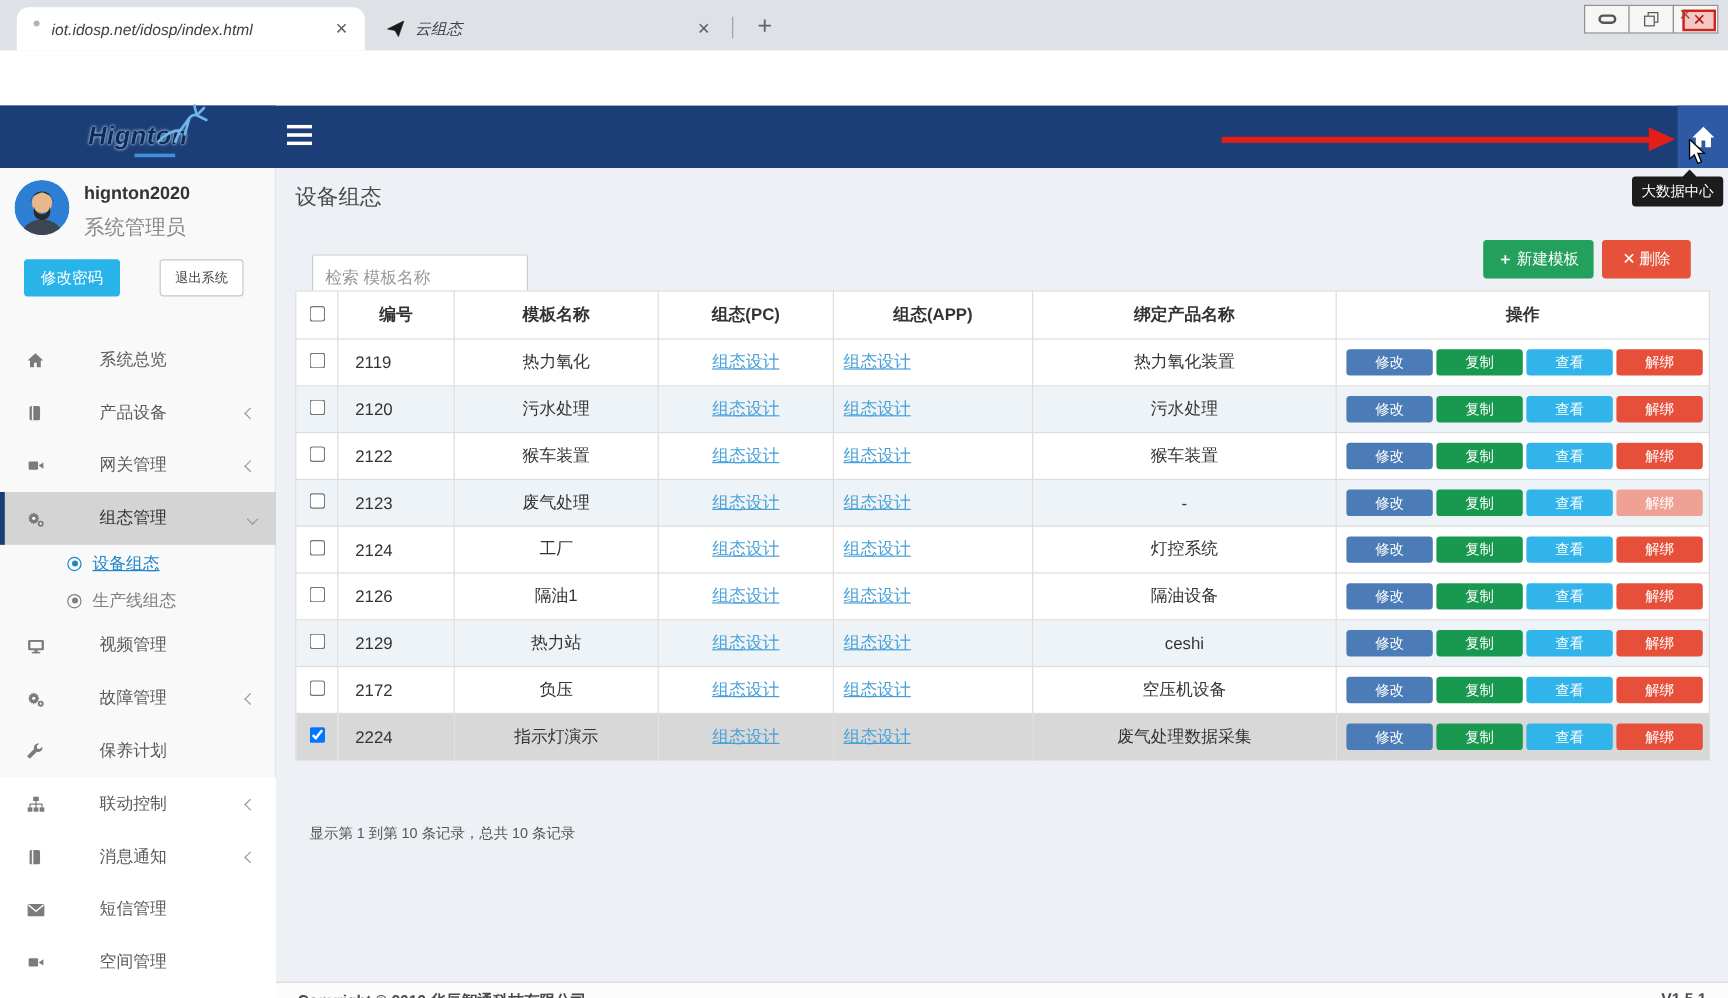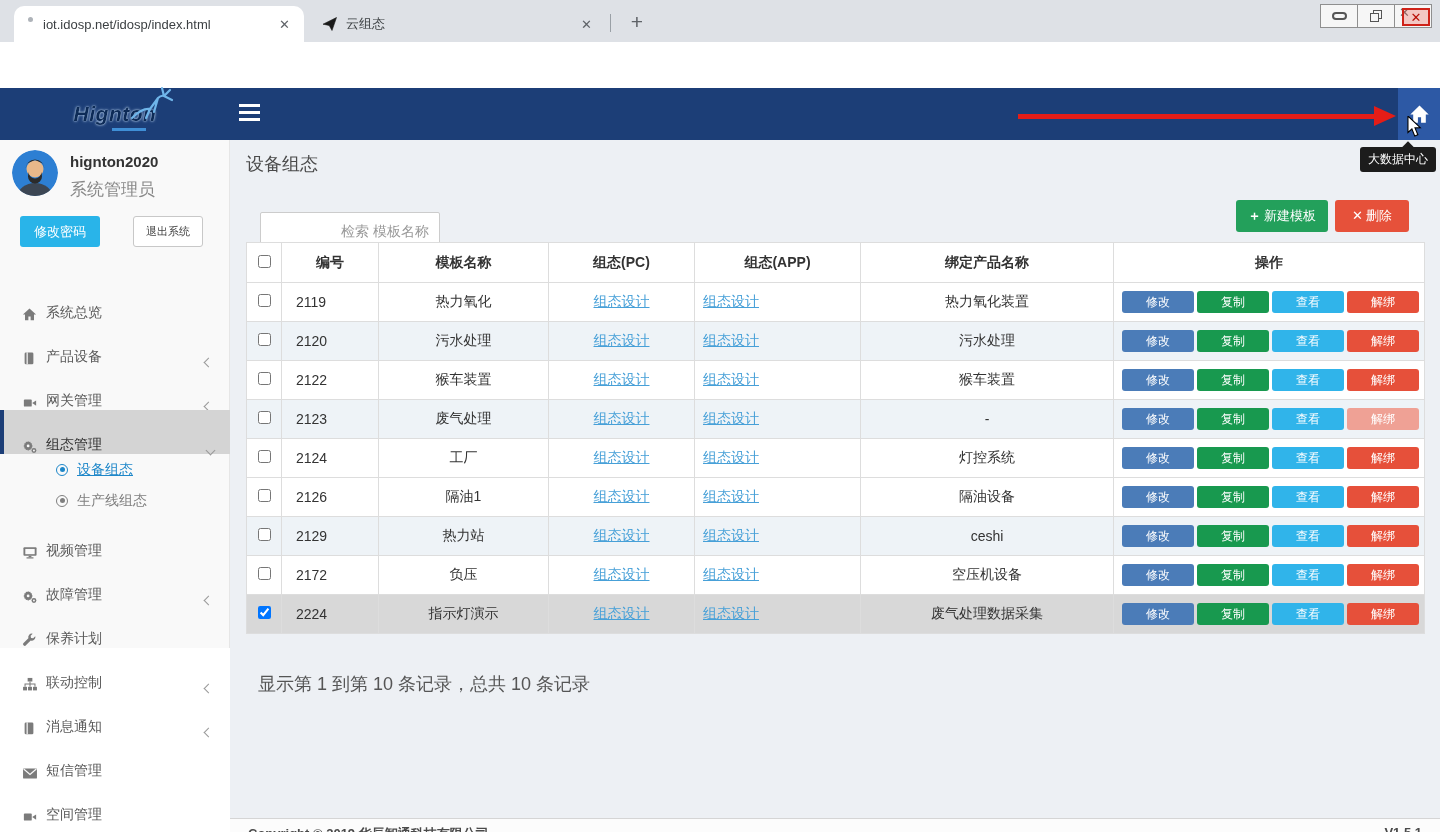--- a/index.html
+++ b/index.html
@@ -1,20 +1,20 @@
 <!DOCTYPE html>
 <html><head>
 <meta charset="utf-8">
 <style>
   * { margin:0; padding:0; box-sizing:border-box; }
   body { font-family:"Liberation Sans","DejaVu Sans",sans-serif; background:#fff; }
   .screen { position:relative; width:1440px; height:832px; overflow:hidden; background:#fff; }
 
   
-  .titlebar { position:absolute; left:0; top:0; width:1440px; height:58px; background:#dee1e6; }
+  .titlebar { position:absolute; left:0; top:0; width:1440px; height:58px; background:#dee1e6;font-style:italic; }
   .tab { position:absolute; top:6px; height:36px; display:flex; align-items:center; padding:0 10px; font-size:13px; color:#3c4043; }
   .tab.active { left:14px; width:290px; background:#fff; border-radius:10px 10px 0 0; }
   .tab.inactive { left:312px; width:294px; }
   .tab .fav-dot { width:5px; height:5px; border-radius:50%; background:#aeb3b9; margin:0 10px 10px 4px; }
   .tab .tab-title { flex:1; white-space:nowrap; overflow:hidden; text-overflow:clip; }
   .tab .tab-close { font-size:13px; color:#5f6368; padding:0 4px; cursor:pointer; }
   .plane-ico { width:16px; height:16px; margin-right:8px; }
   .tab-divider { position:absolute; left:610px; top:14px; width:1px; height:18px; background:#9aa0a6; }
   .newtab-btn { position:absolute; left:622px; top:8px; width:30px; height:30px; font-size:21px; color:#5f6368; text-align:center; line-height:28px; cursor:pointer; }
   .win-controls { position:absolute; right:8px; top:4px; display:flex; }
@@ -53,55 +53,55 @@
   .logo-wrap { position:relative; font-style:italic; font-weight:800; font-size:21px; color:#0d2b57; text-shadow:0 0 3px rgba(200,225,255,.9), 0 0 1px rgba(220,240,255,1); letter-spacing:.5px; }
   .logo-deer { position:absolute; right:-18px; top:-16px; }
   .logo-bar { position:absolute; left:38px; bottom:-5px; width:34px; height:3px; background:#3f8fd6; }
   .sidebar { position:absolute; left:0; top:140px; width:230px; height:508px; background:#f9f9f9; border-right:1px solid #e6e6e6; }
   .avatar { position:absolute; left:12px; top:10px; width:46px; height:46px; border-radius:50%; overflow:hidden; }
   .u-name { position:absolute; left:70px; top:13px; font-size:15px; font-weight:bold; color:#333; }
   .u-role { position:absolute; left:70px; top:38px; font-size:17px; color:#888; }
   .btn-pass { position:absolute; left:20px; top:76px; width:80px; height:31px; background:#29b4e9; color:#fff; font-size:13px; border:none; border-radius:3px; cursor:pointer; }
   .btn-logout { position:absolute; left:133px; top:76px; width:70px; height:31px; background:#fff; color:#444; font-size:11px; border:1px solid #c8c8c8; border-radius:3px; cursor:pointer; }
   .menu { position:absolute; left:0; top:138px; width:230px; }
-  .menu-item { position:relative; height:44px; display:flex; align-items:flex-end; padding-left:22px; color:#5a5a5a; font-size:14px; cursor:pointer; }
+  .menu-item { position:relative; height:44px; display:flex; align-items:center; padding-left:22px; color:#5a5a5a; font-size:14px; cursor:pointer;gap:37px; }
   .menu-item.active { background:#d4d4d4; border-left:4px solid #1c3e77; padding-left:18px; color:#333; }
   .mi-icon { width:24px; display:inline-flex; }
   .chev { position:absolute; right:18px; width:7px; height:7px; border-left:1.6px solid #999; border-bottom:1.6px solid #999; }
   .chev.left { transform:rotate(45deg); }
   .chev.down { transform:rotate(-45deg); right:16px; }
   .submenu-item { height:31px; display:flex; align-items:center; padding-left:56px; font-size:14px; color:#7f7f7f; cursor:pointer; }
   .submenu-item.active { color:#1e87c9; }
   .submenu-item.active .sm-label { text-decoration:underline; }
   .dot-icon { width:12px; height:12px; border:1.5px solid currentColor; border-radius:50%; position:relative; margin-right:9px; flex:none; }
   .dot-icon::after { content:''; position:absolute; left:2.5px; top:2.5px; right:2.5px; bottom:2.5px; background:currentColor; border-radius:50%; }
 
   
   .content { position:absolute; left:230px; top:140px; width:1210px; height:692px; background:#edf0f4; }
   .page-title { position:absolute; left:16px; top:12px; font-size:18px; color:#4a4a4a; }
-  .search-input { position:absolute; left:30px; top:72px; width:180px; height:38px; border:1px solid #ccc; border-radius:2px; padding:0 10px; font-size:14px; color:#333; background:#fff; font-family:inherit;text-align:right; }
+  .search-input { position:absolute; left:30px; top:72px; width:180px; height:38px; border:1px solid #ccc; border-radius:2px; padding:0 10px; font-size:14px; color:#333; background:#fff; font-family:inherit; }
   .search-input::placeholder { color:#999; }
   .btn-new { position:absolute; right:112px; top:60px; height:32px; background:#23a05b; color:#fff; font-size:13px; border:none; border-radius:3px; padding:0 12px; cursor:pointer; font-family:inherit; }
   .btn-delete { position:absolute; right:31px; top:60px; height:32px; background:#e6513a; color:#fff; font-size:13px; border:none; border-radius:3px; padding:0 17px; cursor:pointer; font-family:inherit; }
   .btn-glyph { font-weight:bold; margin-right:3px; }
   .table-wrap { position:absolute; left:16px; top:102px; width:1178px; }
   table { border-collapse:collapse; table-layout:fixed; width:1178px; background:#fff; }
   th { height:40px; font-size:14px; font-weight:bold; color:#333; border:1px solid #ddd; background:#fff; text-align:center; }
   td { height:39px; font-size:14px; color:#333; border:1px solid #ddd; text-align:center; white-space:nowrap; overflow:hidden; }
   td.c-id { text-align:left; padding-left:14px; }
   td.c-app { text-align:left; padding-left:8px; }
   td.c-act { text-align:left; padding-left:8px; }
   tr.stripe td { background:#eef3f7; }
   tr.selected td { background:#d8d8d8;margin-top:28px; }
   a.cfg-link { color:#47a0d8; text-decoration:underline; cursor:pointer; }
   .abtn { display:inline-block; padding:4px 24px; margin-right:3px; border-radius:3px; color:#fff; font-size:12px; cursor:pointer; line-height:1.2; }
   .abtn.m { background:#4b7cb8; } .abtn.c { background:#18994f; }
   .abtn.v { background:#30b4ea; } .abtn.u { background:#e6503a; }
   .abtn.u.dis { background:#efa195; }
-  .summary { position:absolute; left:28px; top:532px; font-size:18px; color:#555; }
+  .summary { position:absolute; left:28px; top:546px; font-size:12px; color:#555; }
 
   
   .footer { position:absolute; left:230px; top:818px; width:1210px; height:40px; background:#fcfcfc; border-top:1px solid #d5d5d5; font-size:13px; font-weight:600; color:#4a4a4a; }
   .footer .copy { position:absolute; left:18px; top:6px; }
   .footer .ver { position:absolute; right:18px; top:6px; }
 </style>
 </head>
 <body>
 
 <div class="screen">

